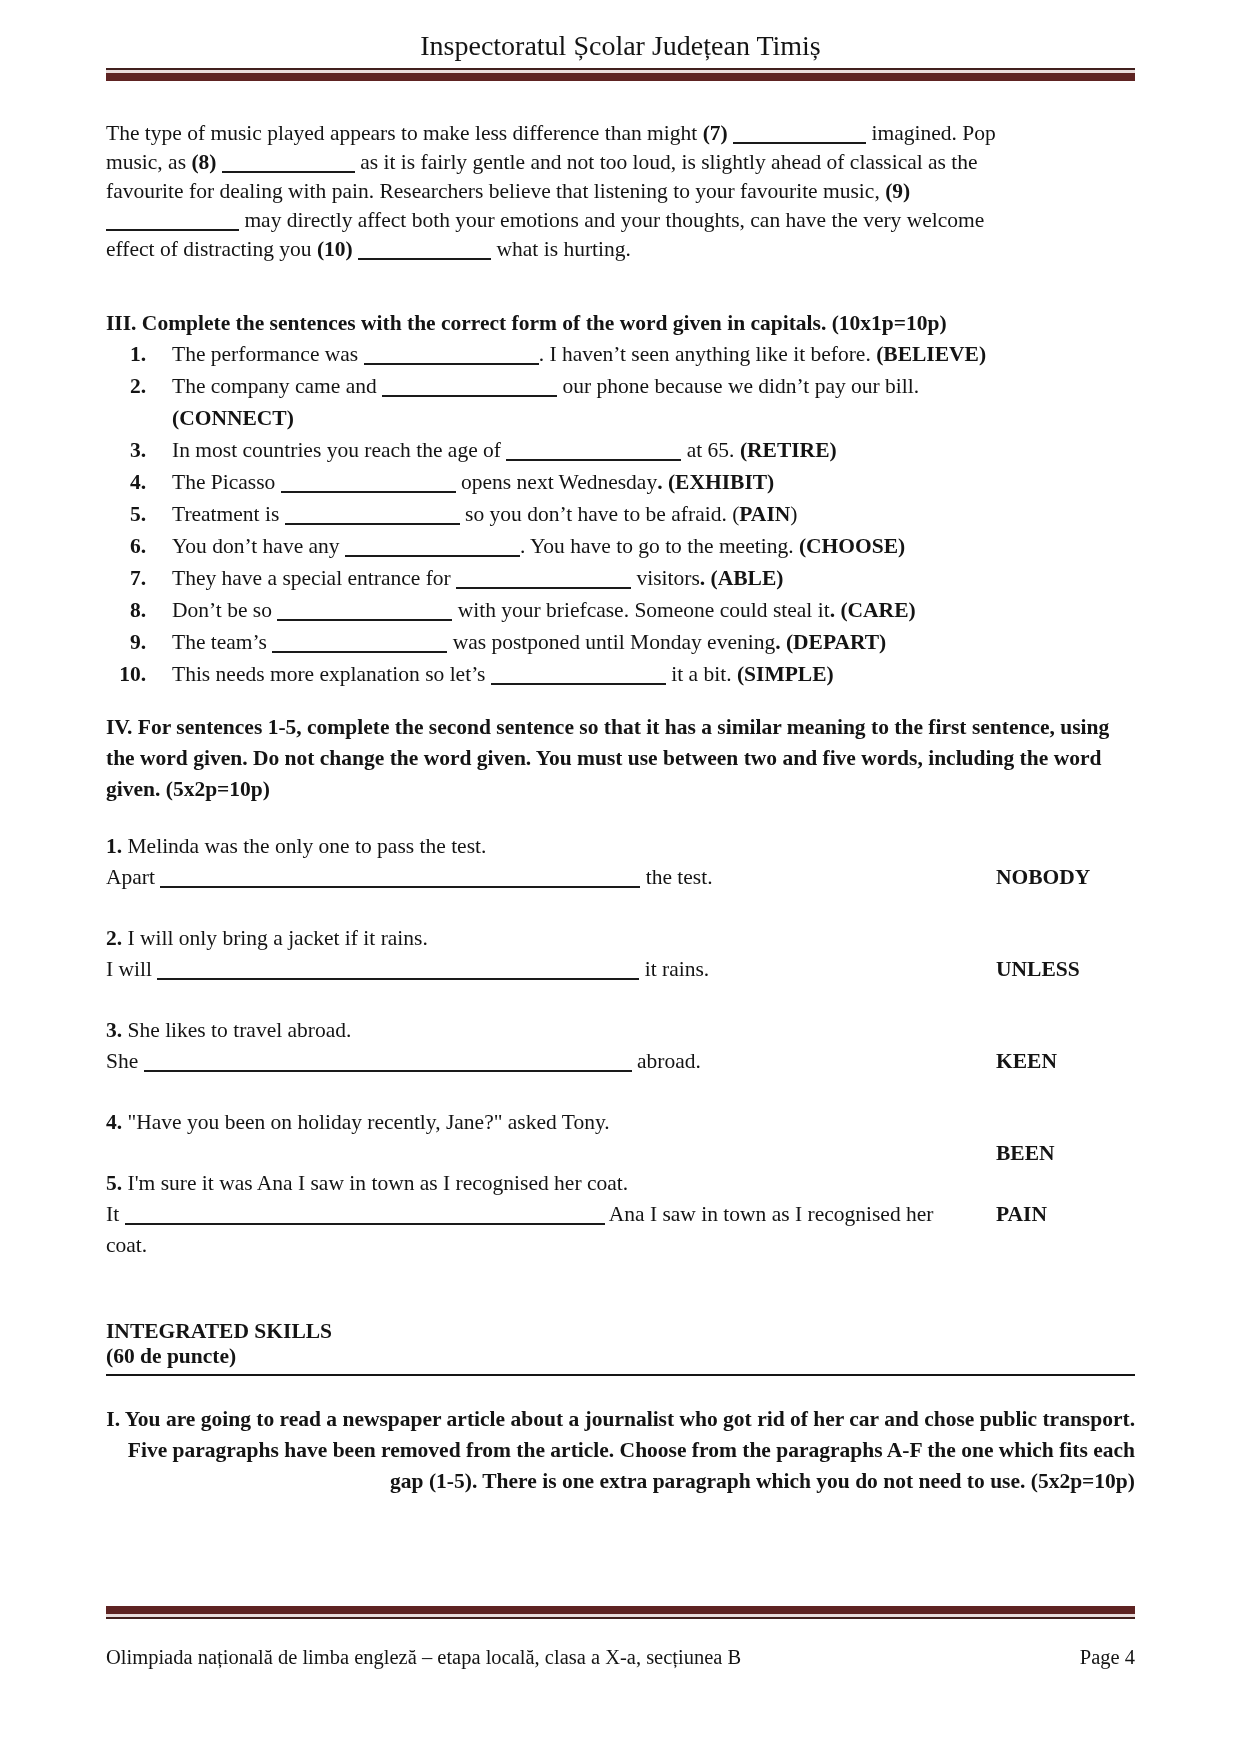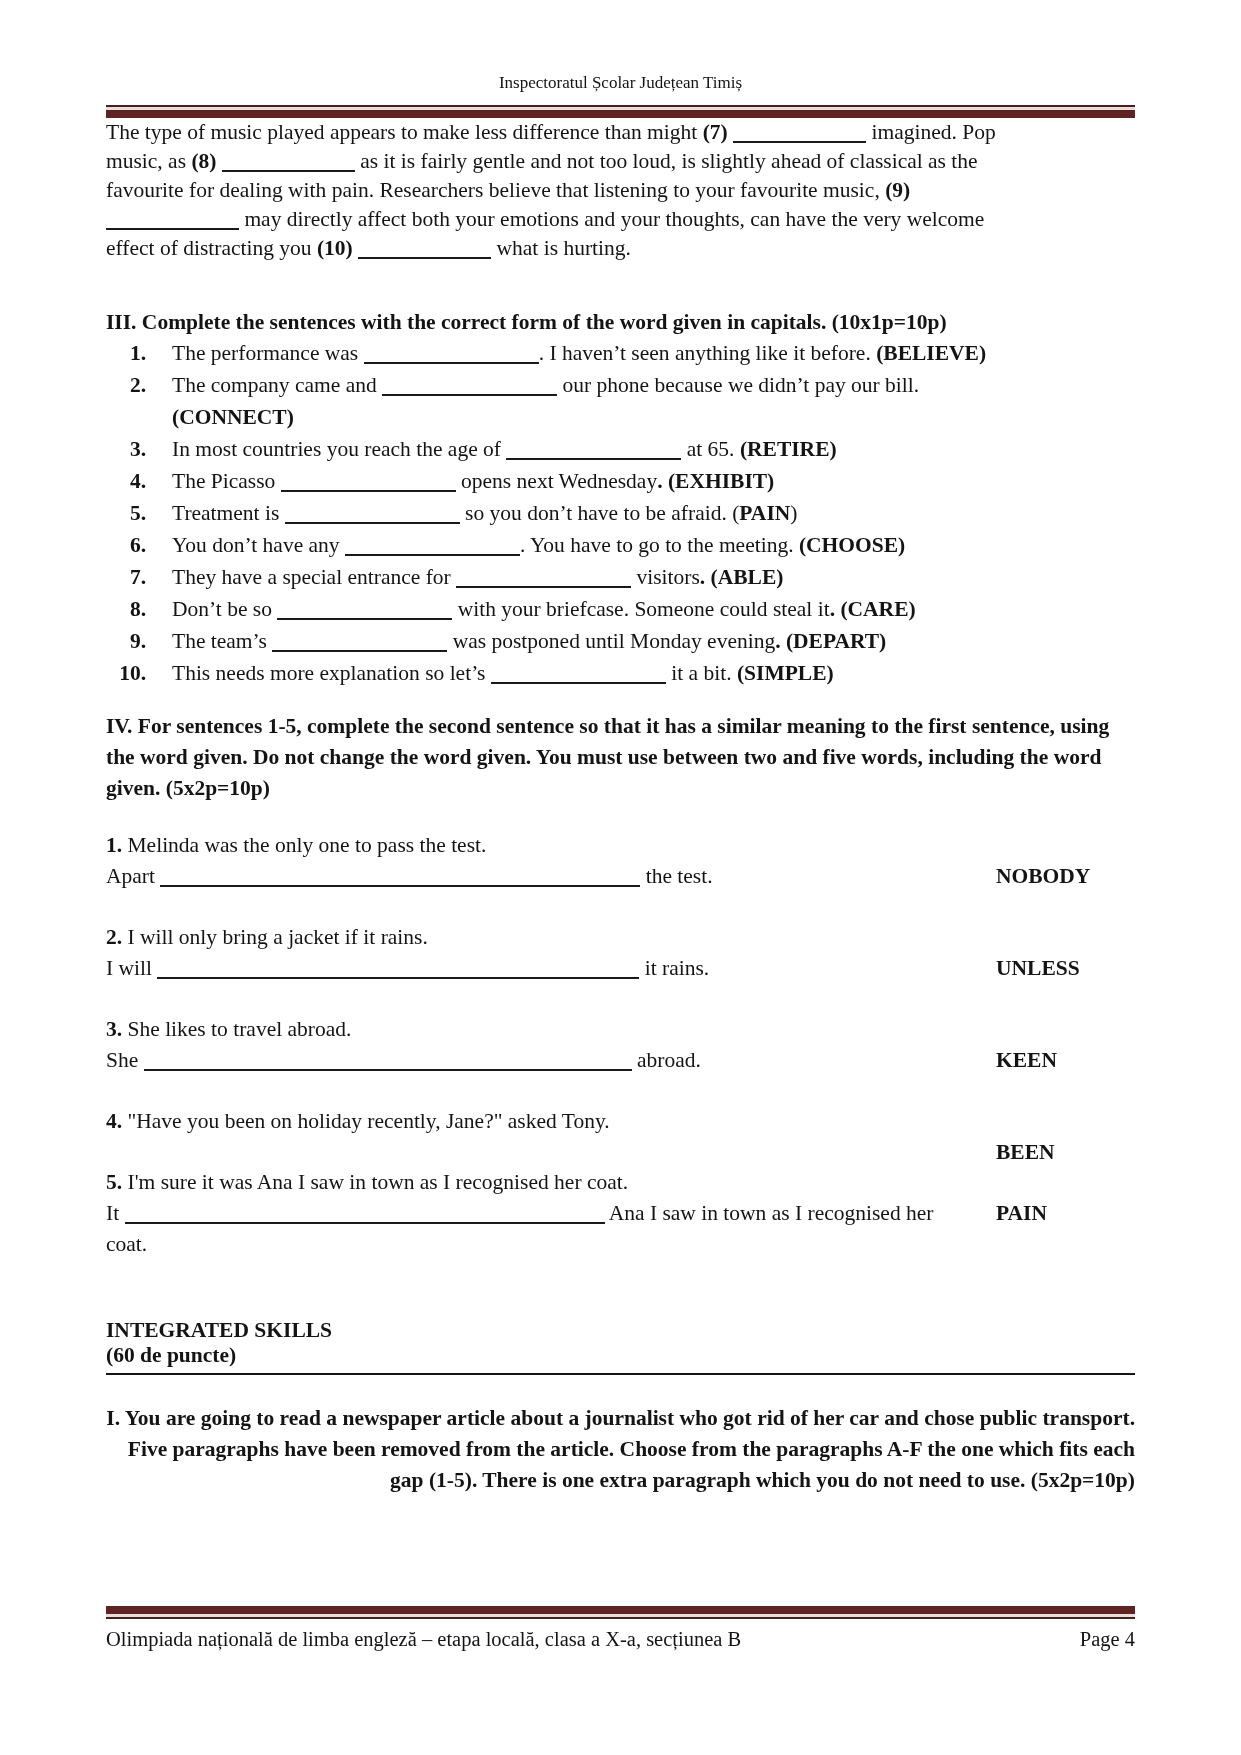--- a/index.html
+++ b/index.html
@@ -9,31 +9,32 @@
     width:1241px; height:1755px;
     margin:0 auto;
     background:#ffffff;
     font-family:"Liberation Serif","DejaVu Serif",serif;
     color:#141414;
     overflow:hidden;
   }
   .content { padding:0 106px; }
 
   .doc-title {
-    padding-top:68px;
+    padding-top:31px;
     text-align:center;
-    font-size:17px;
+    font-size:28px;
     line-height:29px;
   }
   .header-rule { margin-top:8px; }
   .header-rule .thin  { height:2px; background:#41201e; }
   .header-rule .gap   { height:3px; background:#e9dcdb; }
   .header-rule .thick { height:8px; background:#5e2322; }
 
   .intro {
+    margin-top:38px;
     font-size:21.5px;
     line-height:29px;
   }
 
   .s3-heading {
     margin-top:44px;
     font-weight:bold;
     font-size:21.5px;
     line-height:30px;
   }
@@ -69,21 +70,21 @@
     font-size:21.5px;
     line-height:31px;
     text-align:right;
   }
 
   .footer { position:absolute; top:1606px; left:106px; width:1029px; }
   .footer-rule .thick { height:8px; background:#5e2322; }
   .footer-rule .gap   { height:3px; background:#e9dcdb; }
   .footer-rule .thin  { height:2px; background:#41201e; }
   .footer-text {
-    margin-top:7px;
+    margin-top:25px;
     display:flex; justify-content:space-between;
     font-size:20.5px; line-height:27px;
   }
 
   .blank {
     display:inline-block;
     height:0;
     border-bottom:2px solid #1a1a1a;
     vertical-align:-4px;
   }

